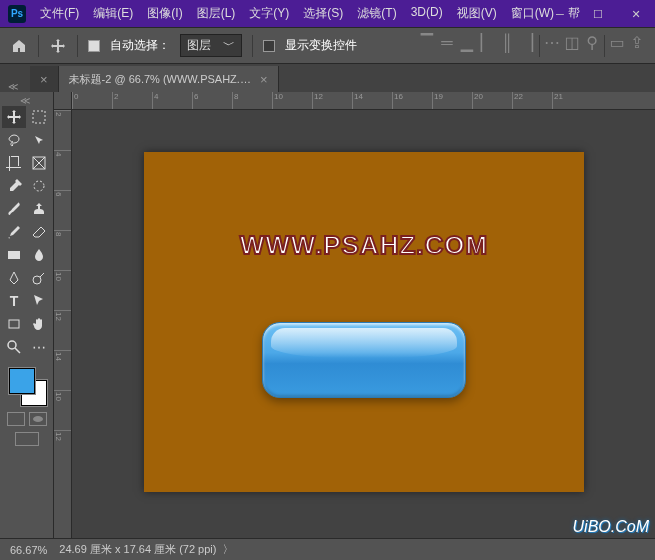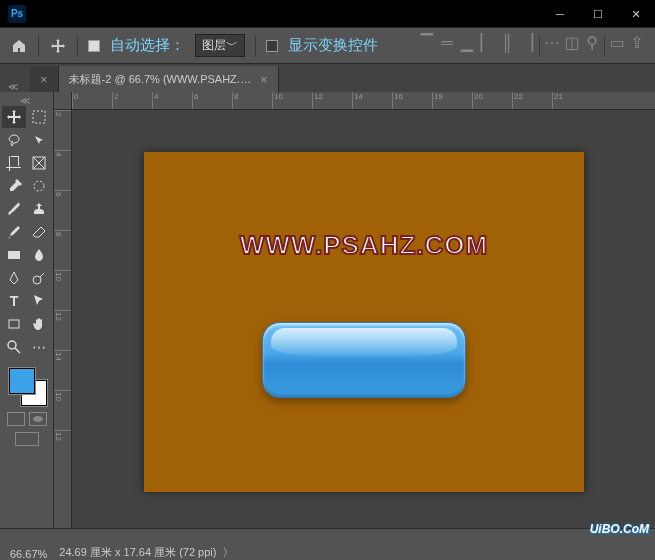--- a/index.html
+++ b/index.html
@@ -1,28 +1,28 @@
 <!DOCTYPE html>
 <html><head>
 <meta charset="utf-8">
 <style>
 *{margin:0;padding:0;box-sizing:border-box;font-family:"Microsoft YaHei",Arial,sans-serif;user-select:none}
 body{width:655px;height:560px;background:#535353;overflow:hidden;position:relative}
-.titlebar{height:28px;background:#000000;display:flex;align-items:center;padding:0 8px;border-bottom:1px solid #282828}
+.titlebar{height:28px;background:#4c1d95;display:flex;align-items:center;padding:0 8px;border-bottom:1px solid #282828}
 .ps-logo{width:18px;height:18px;background:#001e36;border-radius:3px;display:flex;align-items:center;justify-content:center;color:#31a8ff;font-size:10px;font-weight:bold;margin-right:8px}
 .menu{display:flex;gap:2px}
 .menu-item{color:#ddd;font-size:12px;padding:3px 6px;cursor:pointer}
 .win-controls{position:absolute;right:0;top:0;display:flex}
 .win-btn{width:38px;height:28px;display:flex;align-items:center;justify-content:center;color:#ccc;font-size:11px;cursor:pointer}
 .optionsbar{height:36px;background:#535353;display:flex;align-items:center;padding:0 10px;gap:10px;border-bottom:1px solid #282828}
 .opt-icon{width:18px;height:18px;color:#ccc;display:flex;align-items:center;justify-content:center;cursor:pointer}
 .opt-sep{width:1px;height:22px;background:#3a3a3a}
 .checkbox{width:12px;height:12px;border:1px solid #999;background:#3a3a3a;cursor:pointer}
-.opt-label{color:#7dd3fc;font-size:15px}
-.dropdown{background:#3a3a3a;color:#ddd;border:1px solid #222;padding:2px 6px;font-size:12px;display:flex;align-items:center;gap:0;cursor:pointer}
+.opt-label{color:#ffffff;font-size:12px}
+.dropdown{background:#3a3a3a;color:#ddd;border:1px solid #222;padding:2px 6px;font-size:12px;display:flex;align-items:center;gap:12px;cursor:pointer}
 .align-group{display:flex;gap:4px;margin-left:auto}
 .align-btn{width:16px;height:16px;color:#888;cursor:pointer;display:flex;align-items:center;justify-content:center}
 .tabbar{height:28px;background:#424242;display:flex;align-items:end;padding-left:30px}
 .tabbar-chevron{position:absolute;left:8px;color:#999;font-size:10px}
 .tab{height:26px;padding:0 10px;display:flex;align-items:center;gap:6px;color:#ccc;font-size:11px;cursor:pointer;background:#3a3a3a;border-right:1px solid #2a2a2a;max-width:220px}
 .tab.active{background:#535353}
 .tab-close{color:#999;font-size:13px;cursor:pointer}
 .workspace{display:flex;height:calc(100% - 114px)}
 .toolbox{width:54px;background:#535353;border-right:1px solid #2a2a2a;padding:14px 3px 3px;display:flex;flex-direction:column;align-items:center}
 .tool-chev{color:#999;font-size:10px;position:absolute;left:20px;top:95px}
@@ -37,30 +37,43 @@
 .canvas-area{flex:1;background:#424242;position:relative;overflow:hidden}
 .ruler-h{position:absolute;top:0;left:18px;right:0;height:18px;background:#535353;border-bottom:1px solid #2a2a2a;display:flex;color:#999;font-size:8px;overflow:hidden}
 .ruler-h span{width:40px;flex-shrink:0;border-left:1px solid #777;padding-left:1px}
 .ruler-v{position:absolute;top:18px;left:0;bottom:0;width:18px;background:#535353;border-right:1px solid #2a2a2a;display:flex;flex-direction:column;color:#999;font-size:8px}
 .ruler-v span{height:40px;border-top:1px solid #777;writing-mode:vertical-lr;padding-top:1px}
 .ruler-corner{position:absolute;top:0;left:0;width:18px;height:18px;background:#535353;border-right:1px solid #2a2a2a;border-bottom:1px solid #2a2a2a}
 .canvas{position:absolute;left:90px;top:60px;width:440px;height:340px;background:#a16207;box-shadow:0 0 8px rgba(0,0,0,.5)}
 .doc-text{position:absolute;top:78px;left:0;right:0;text-align:center;font-size:26px;font-weight:bold;color:#fff;-webkit-text-stroke:2px #7a2020;font-family:Arial,sans-serif;letter-spacing:1px}
 .glossy-btn{position:absolute;left:118px;top:170px;width:204px;height:76px;border-radius:18px;background:linear-gradient(180deg,#6ec1f5 0%,#4ca8e8 40%,#2f8cd4 55%,#3a9be0 100%);box-shadow:0 4px 10px rgba(0,0,0,.35),inset 0 2px 3px rgba(255,255,255,.7),inset 0 -2px 3px rgba(0,0,0,.2);border:1px solid #2a7ab5}
 .glossy-btn::before{content:"";position:absolute;top:5px;left:8px;right:8px;height:30px;border-radius:14px 14px 40% 40%;background:linear-gradient(180deg,rgba(255,255,255,.75),rgba(255,255,255,0))}
-.statusbar{position:absolute;bottom:0;left:0;right:0;height:32px;background:#535353;display:flex;align-items:flex-end;padding:0 10px;color:#ccc;font-size:11px;border-top:1px solid #2a2a2a}
+.statusbar{position:absolute;bottom:0;left:0;right:0;height:22px;background:#535353;display:flex;align-items:center;padding:0 10px;color:#ccc;font-size:11px;border-top:1px solid #2a2a2a}
 .status-sep{margin:0 6px;color:#888}
-.watermark{position:absolute;right:6px;bottom:24px;font-size:12px;font-weight:bold;font-style:italic;color:#fff;text-shadow:0 0 4px rgba(0,120,200,.8),1px 1px 0 #2a7ab5}
+.watermark{position:absolute;right:6px;bottom:24px;font-size:16px;font-weight:normal;font-style:italic;color:#fff;text-shadow:0 0 4px rgba(0,120,200,.8),1px 1px 0 #2a7ab5}
 svg{width:16px;height:16px;fill:currentColor}
 </style>
 </head>
 <body>
 
 <div class="titlebar">
   <div class="ps-logo">Ps</div>
+  <div class="menu">
+    <span class="menu-item">文件(F)</span>
+    <span class="menu-item">编辑(E)</span>
+    <span class="menu-item">图像(I)</span>
+    <span class="menu-item">图层(L)</span>
+    <span class="menu-item">文字(Y)</span>
+    <span class="menu-item">选择(S)</span>
+    <span class="menu-item">滤镜(T)</span>
+    <span class="menu-item">3D(D)</span>
+    <span class="menu-item">视图(V)</span>
+    <span class="menu-item">窗口(W)</span>
+    <span class="menu-item">帮</span>
+  </div>
   <div class="win-controls">
     <div class="win-btn">─</div>
     <div class="win-btn">☐</div>
     <div class="win-btn">✕</div>
   </div>
 </div>
 
 <div class="optionsbar">
   <div class="opt-icon">
       <svg viewBox="0 0 16 16">

